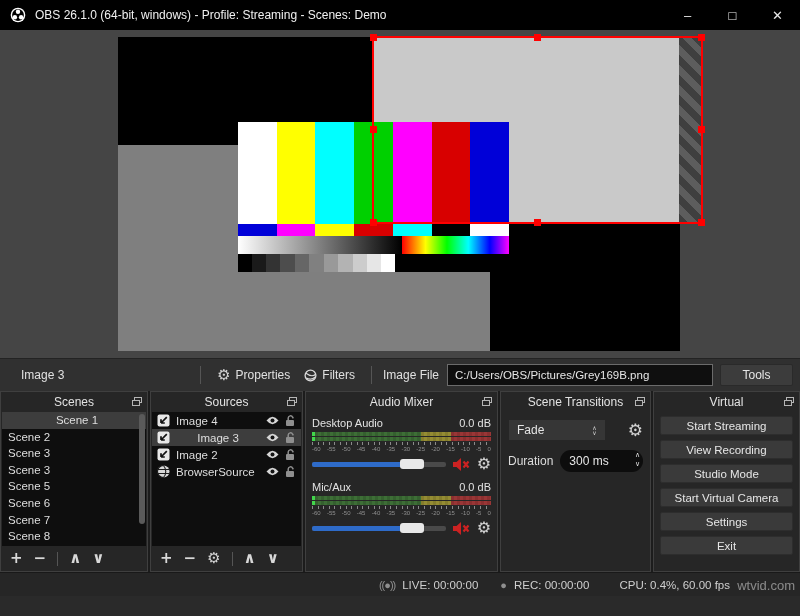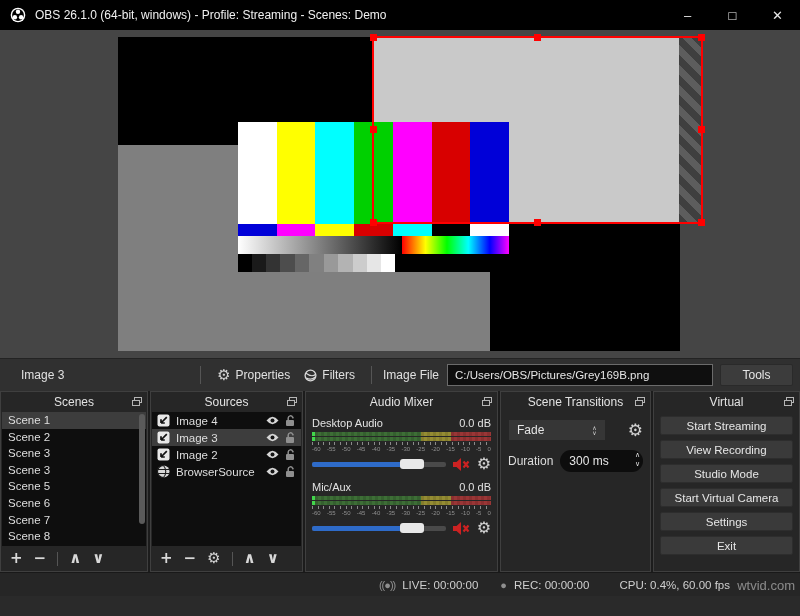--- a/index.html
+++ b/index.html
@@ -59,21 +59,21 @@
      border-radius:2px; color:#e6e6e6; display:flex; align-items:center; justify-content:center; }
 
   
   .docks { height:181px; background:#1c1c1c; display:flex; gap:2px; }
   .dock { background:#262626; border:1px solid #3f3f3f; display:flex; flex-direction:column; flex:none; }
   .dock-scenes{width:148px}.dock-sources{width:153px}.dock-mixer{width:193px}.dock-transitions{width:151px}.dock-controls{width:147px}
   .dock-header { height:20px; flex:none; display:flex; align-items:center; justify-content:center; position:relative; color:#e2e2e2; }
   .popout { position:absolute; right:5px; top:5px; }
   .list { flex:1; background:#0e0e0e; margin:0 1px; position:relative; overflow:hidden; }
   .list-item { height:16.6px; line-height:16.6px; padding-left:6px; font-size:11.5px; color:#dedede; white-space:nowrap; }
-  .sel { background:#3d3d3d; }
+  .sel { background:#3d3d3d;text-align:center; }
   .scrollbar { position:absolute; right:1px; top:2px; width:6px; height:110px; background:#5a5a5a; border-radius:3px; }
   .dock-toolbar { height:25px; flex:none; display:flex; align-items:center; gap:11px; padding:0 9px; color:#d8d8d8; }
   .tb-ic { font-size:15px; line-height:1; font-weight:bold; font-family:"DejaVu Sans",sans-serif; }
   .tb-sep { width:1px; height:14px; background:#555; }
   .src-row { height:17px; display:flex; align-items:center; gap:6px; padding:0 5px; font-size:11.5px; color:#dedede; }
   .src-name { flex:1; white-space:nowrap; overflow:hidden; }
 
   
   .mix-body { padding:3px 6px 0 6px; }
   .mix-label-row { display:flex; justify-content:space-between; font-size:11px; color:#e2e2e2; margin:2px 0 3px; }

